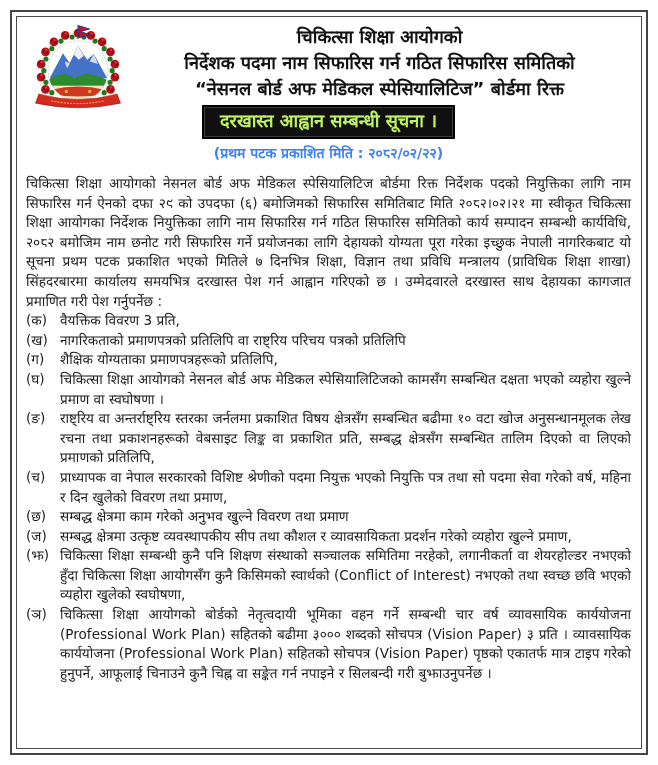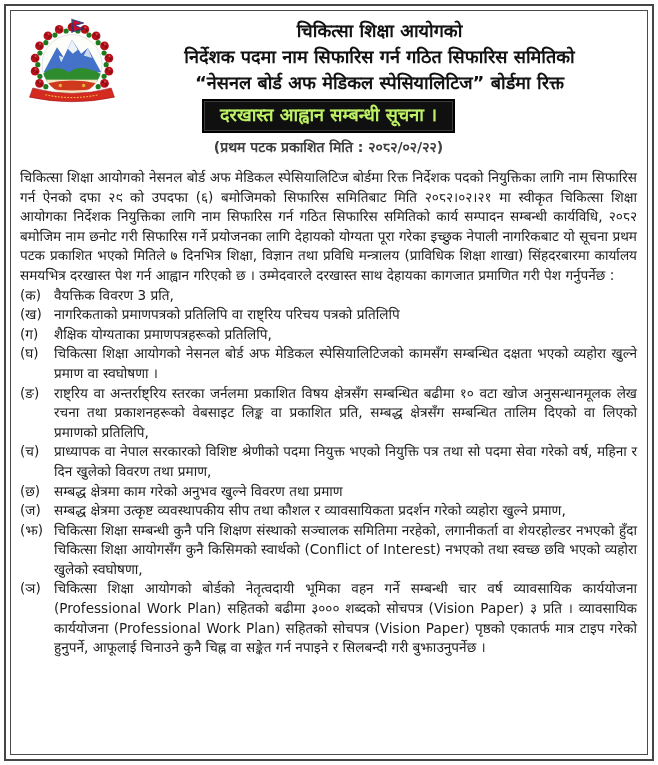--- a/index.html
+++ b/index.html
@@ -1,19 +1,19 @@
 <!DOCTYPE html>
 <html lang="ne"><head>
 <meta charset="utf-8">
 <style>
   * { margin:0; padding:0; box-sizing:border-box; }
   body { background:#e8e8e8; font-family:"DejaVu Sans","Liberation Sans",sans-serif; }
   .sheet{
     width:658px; height:765px; background:#ffffff; margin:0 auto;
-    padding:4px; overflow:hidden;
+    padding:10px; overflow:hidden;
   }
   .outer-frame{
     border:2px solid #454545; height:100%; padding:4px; background:#fff;
   }
   .inner-frame{
     border:1px solid #4a4a4a; height:100%; padding:4px 10px 4px 9px;
     display:flex; flex-direction:column; background:#fff;
   }
   
   .notice-header{ position:relative; flex:0 0 auto; min-height:142px; }
@@ -22,21 +22,21 @@
   .org-titles{
     margin-left:102px; text-align:center; font-weight:bold; color:#121212;
     font-size:18px; line-height:26px; padding-top:3px; letter-spacing:0;
   }
   .notice-box-row{ text-align:center; margin-top:3px; }
   .notice-box{
     display:inline-block; background:#101010; color:#bef264; font-weight:bold;
     font-size:18px; line-height:22px; padding:3px 16px 5px;
     border:2px solid #000; box-shadow:inset 0 0 0 1px #3c3c3c;
   }
-  .date-row{ text-align:center; font-weight:bold; font-size:14px; color:#404040;
+  .date-row{ text-align:center; font-weight:bold; font-size:14px; color:#3b82f6;
     margin-top:4px; }
   
   .notice-body{
     flex:1 1 auto; margin-top:11px; color:#1c1c1c;
     font-size:13.6px; line-height:19.6px; text-align:justify;
   }
   .intro-par{ text-align:justify; }
   .doc-list{ list-style:none; }
   .doc-item{ display:flex; }
   .item-label{ flex:0 0 34px; text-align:left; }

